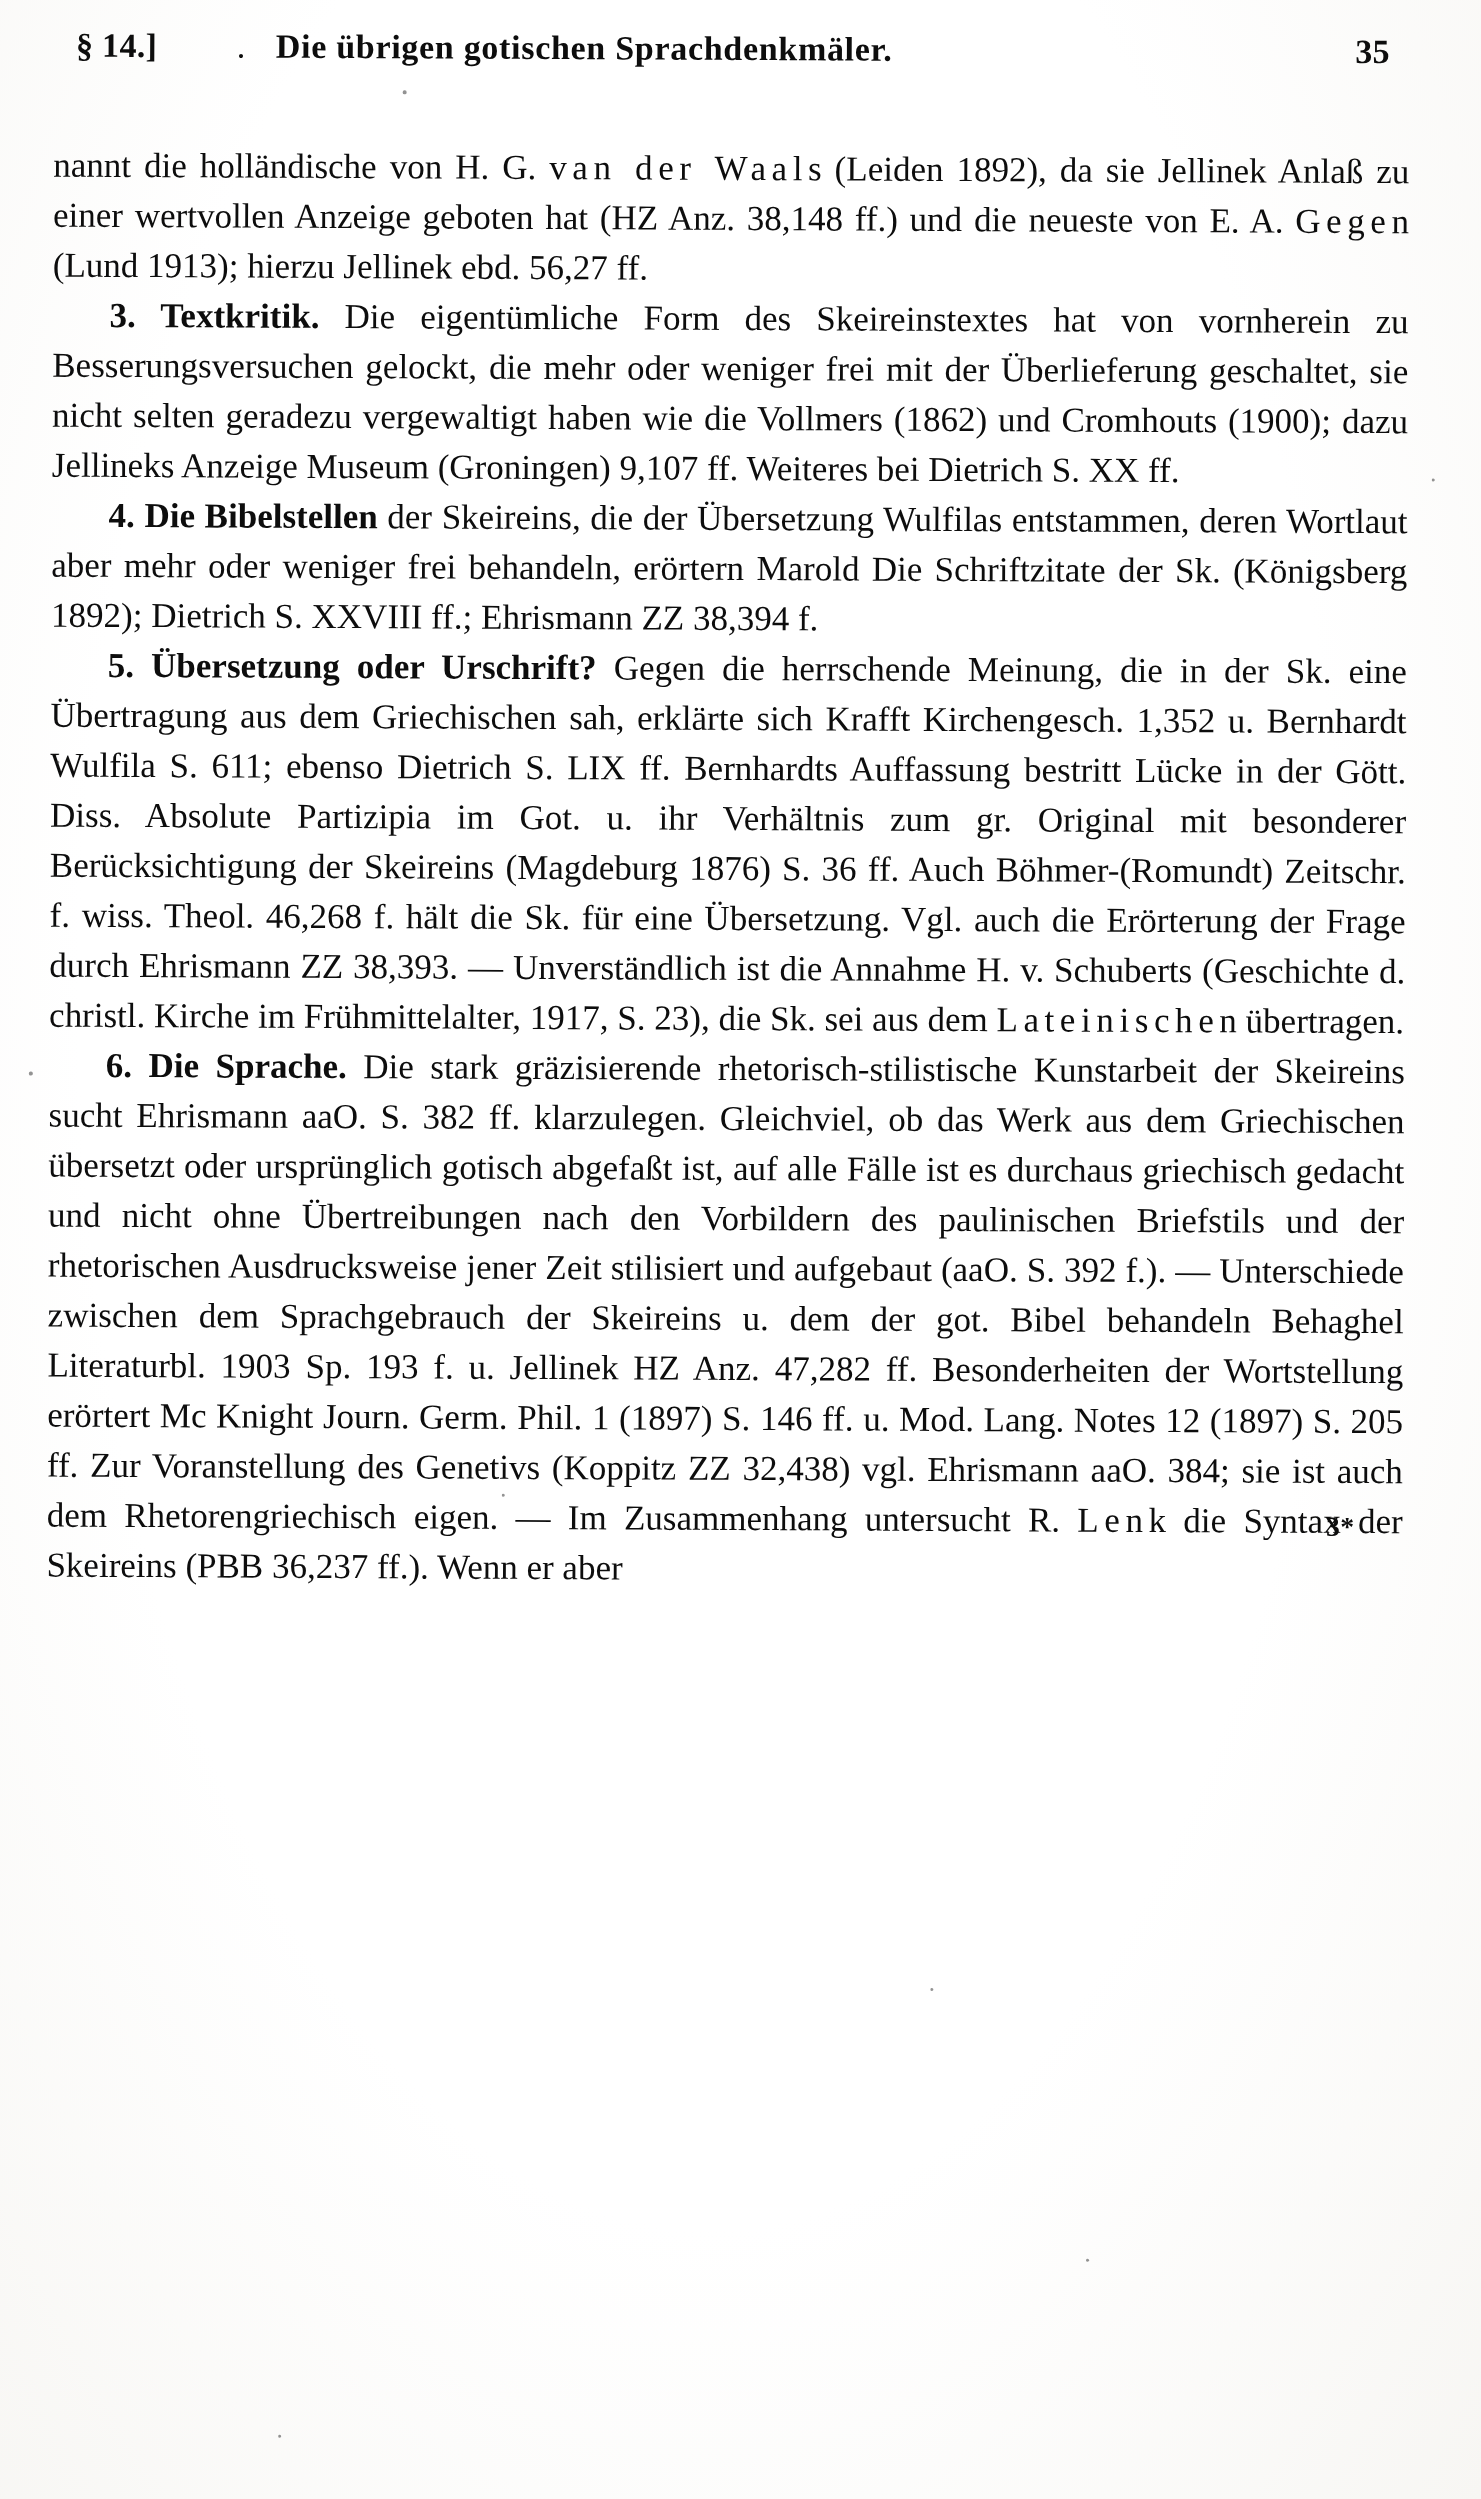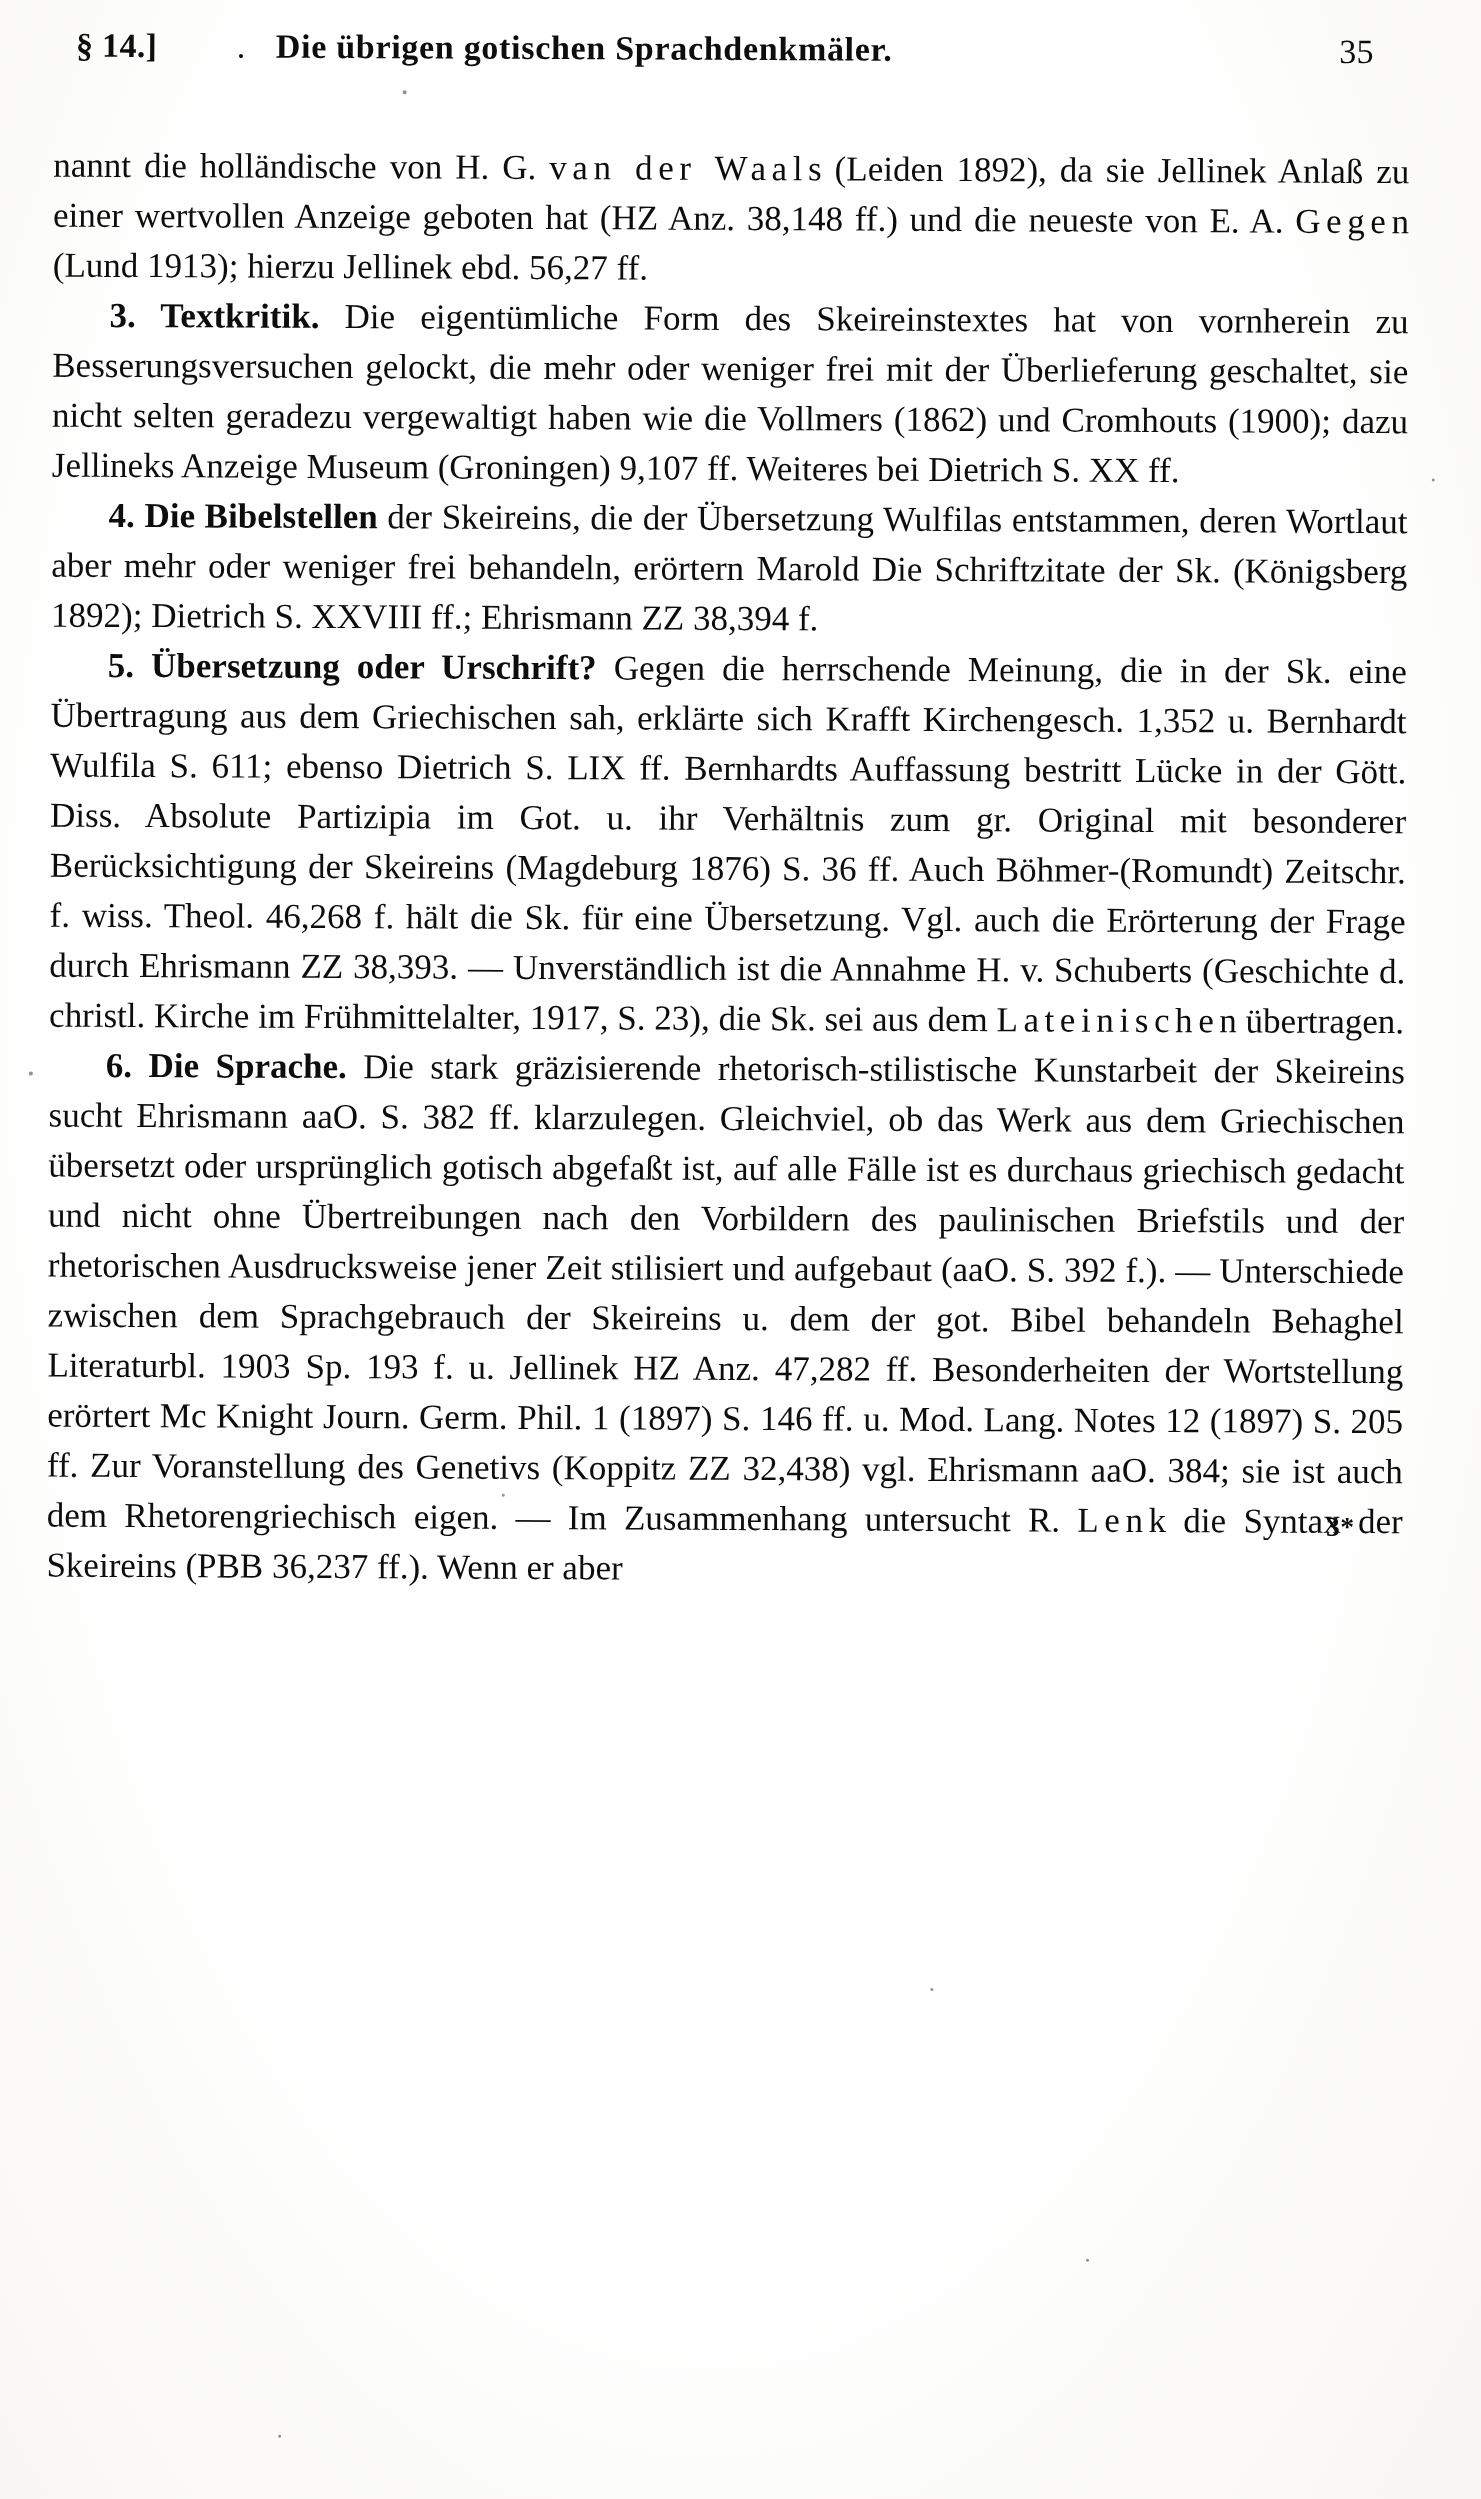--- a/index.html
+++ b/index.html
@@ -60,23 +60,23 @@
     font-weight: 400;
   }
   .runhead .title {
     position: absolute;
     left: 206px;
     top: 0;
     letter-spacing: 0.7px;
   }
   .runhead .folio {
     position: absolute;
-    right: 16px;
+    right: 0;
     top: 0;
-    font-weight: 400;
+    font-weight: 700;
     letter-spacing: 0.3px;
   }
 
   
   .body-text {
     margin: 54px 74px 0 51px;
     font-size: 35px;
     line-height: 50px;
     text-align: justify;
     text-justify: inter-word;

